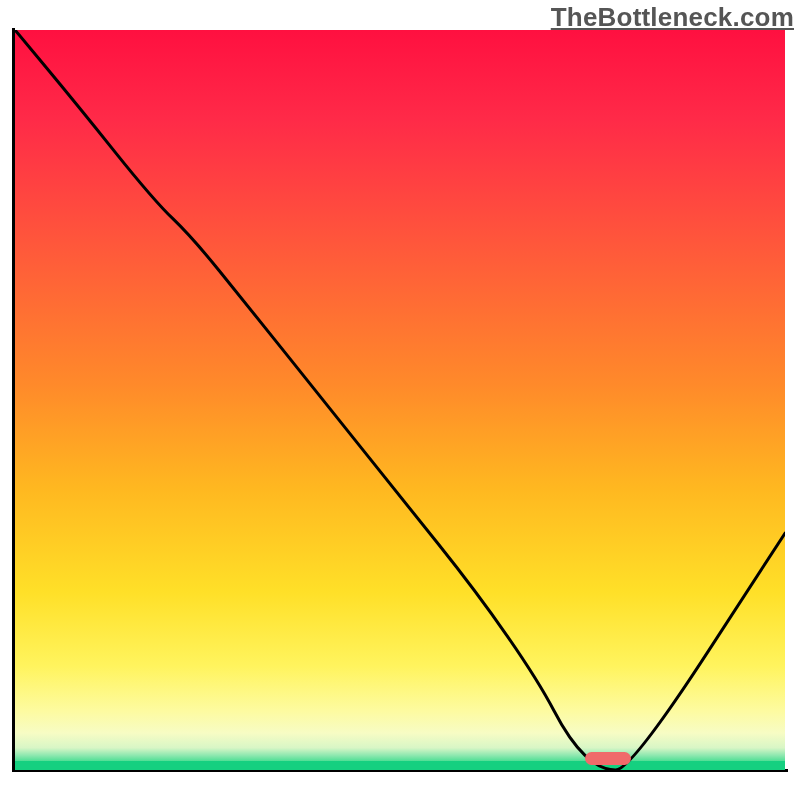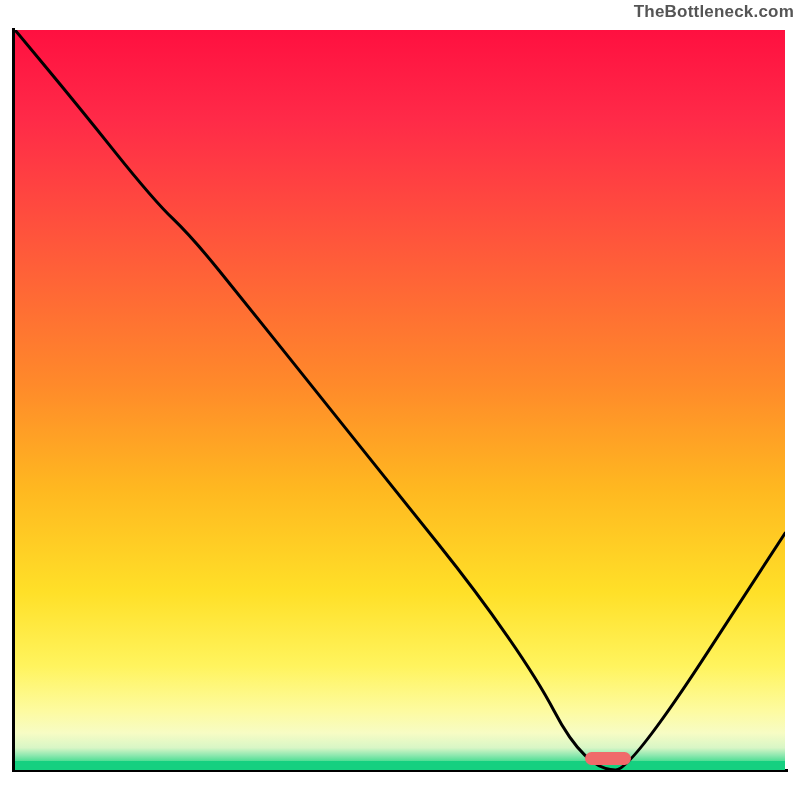--- a/index.html
+++ b/index.html
@@ -14,25 +14,26 @@
   .stage {
     position: relative;
     width: 800px;
     height: 800px;
     background: #fff;
   }
   .watermark {
     position: absolute;
     top: 2px;
     right: 6px;
-    font-size: 17px;
+    font-size: 26px;
     font-weight: 600;
     color: #555;
     letter-spacing: 0.2px;
     z-index: 5;
+    text-decoration: underline;
   }
   .plot-wrap {
     position: absolute;
     left: 15px;
     top: 30px;
     width: 770px;
     height: 740px;
   }
   .gradient {
     position: absolute;

